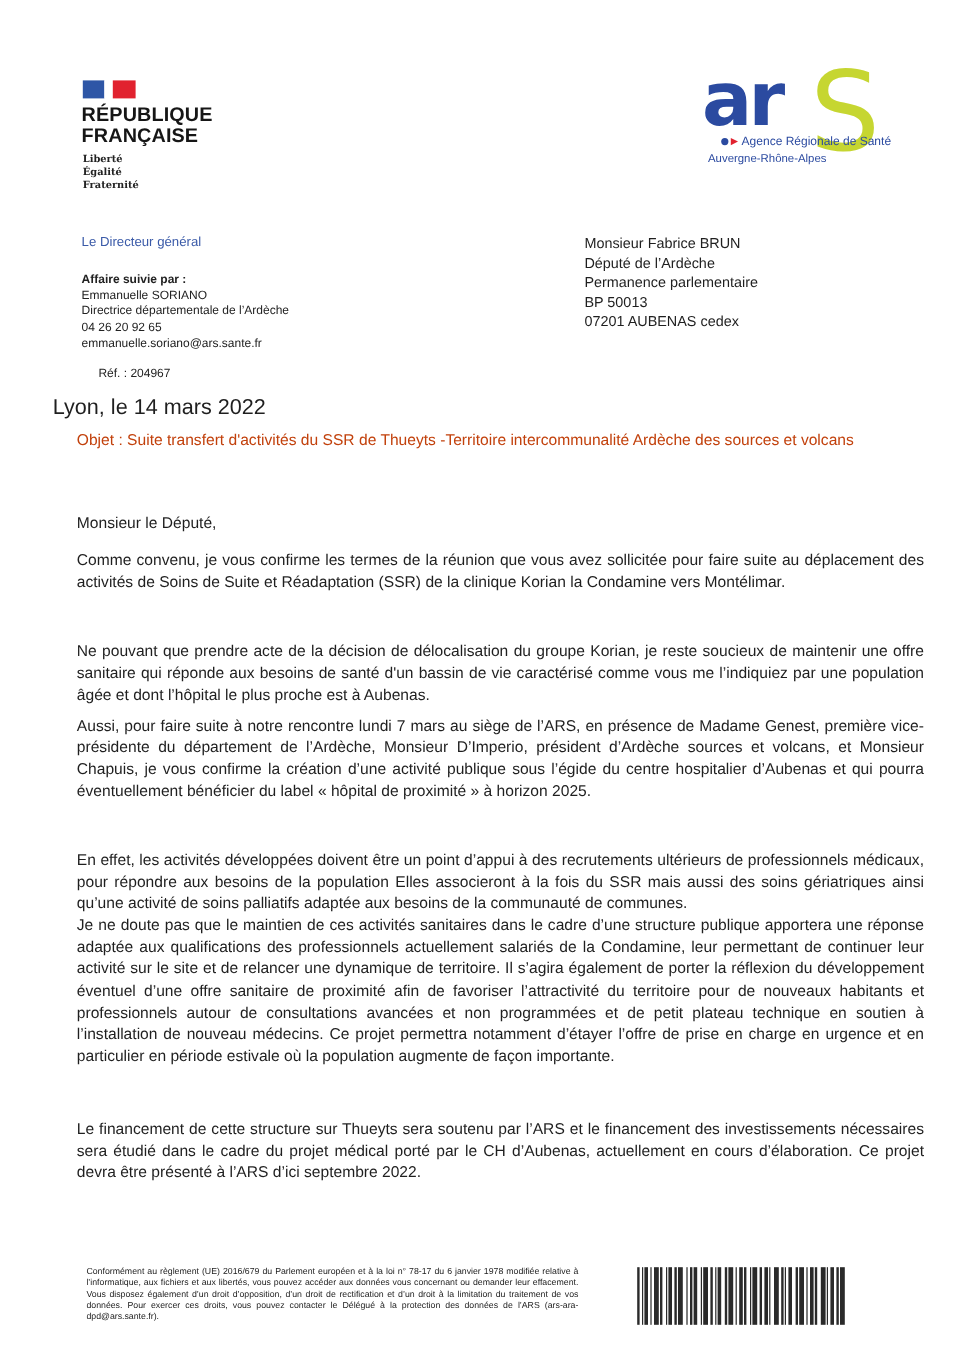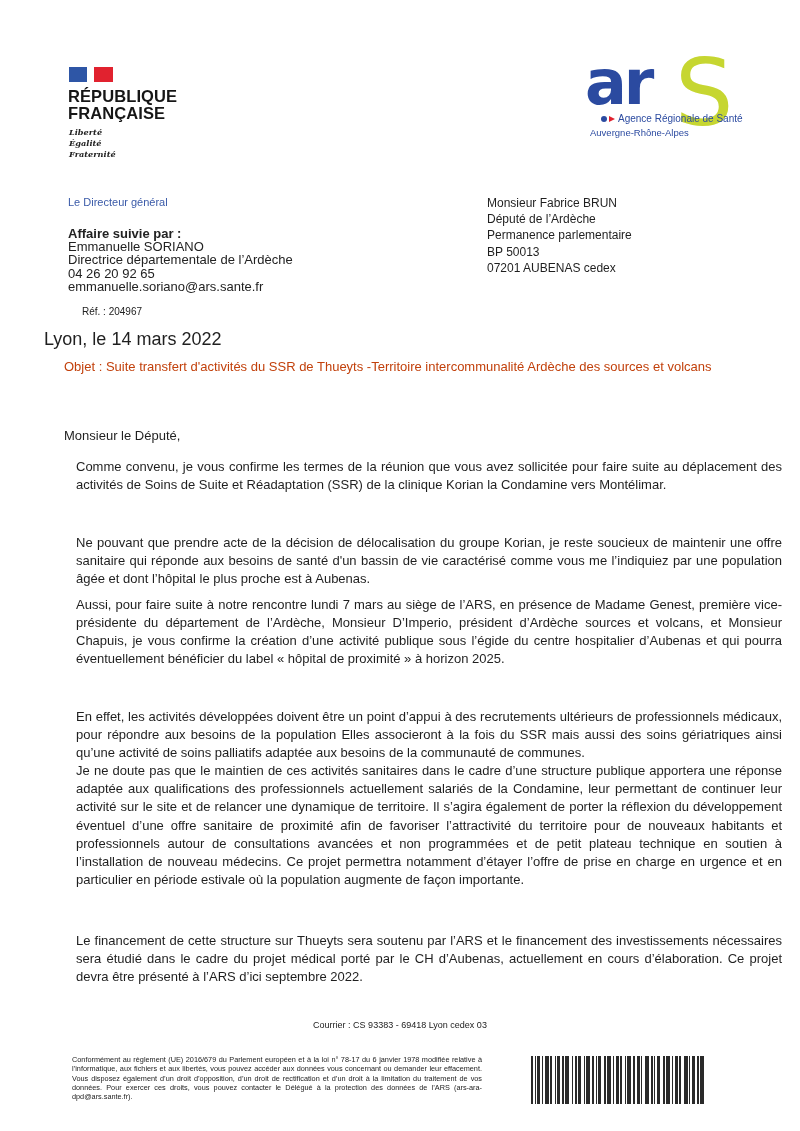--- a/index.html
+++ b/index.html
@@ -6,43 +6,43 @@
   body { width: 800px; height: 1131px; position: relative; overflow: hidden;
          font-family: "Liberation Sans", "DejaVu Sans", sans-serif; color: #1d1d1d; }
   .abs { position: absolute; }
 
   
   .flag { left: 69px; top: 67px; width: 44px; height: 15px; }
   .flag .blue { position: absolute; left: 0; top: 0; width: 18px; height: 15px; background: #2e56a6; }
   .flag .white { position: absolute; left: 18px; top: 0; width: 7px; height: 15px; background: #fff; }
   .flag .red { position: absolute; left: 25px; top: 0; width: 19px; height: 15px; background: #e1222f; }
   .rf-title { left: 68px; top: 88px; font-weight: bold; font-size: 16.5px; line-height: 17px; letter-spacing: 0.1px; color: #161616; }
-  .rf-motto { left: 69px; top: 127px; font-family: "DejaVu Serif", serif; font-style: italic; font-weight: bold; font-size: 8.2px; line-height: 11px; color: #222; }
+  .rf-motto { left: 69px; top: 127px; font-family: "DejaVu Serif", serif; font-weight: bold; font-size: 8.2px; line-height: 11px; color: #222; }
 
   
   .ars { left: 585px; top: 58px; width: 170px; height: 100px; }
   .ars .ar { position: absolute; left: 0; top: -12px; font-family: "DejaVu Sans", sans-serif; font-weight: bold; font-size: 62px; color: #2b4aa0; letter-spacing: -3px; }
   .ars .s { position: absolute; left: 90px; top: -18px; font-family: "DejaVu Sans", sans-serif; font-size: 92px; color: #c6d631; }
   .ars .agency { position: absolute; left: 16px; top: 55px; font-size: 10px; color: #2b4aa0; white-space: nowrap; font-family: "Liberation Sans Narrow", "Liberation Sans", sans-serif; }
   .ars .agency .dot { display: inline-block; width: 6px; height: 6px; border-radius: 50%; background: #2b4aa0; margin-right: 2px; }
   .ars .agency .tri { display: inline-block; width: 0; height: 0; border-top: 3.5px solid transparent; border-bottom: 3.5px solid transparent; border-left: 6px solid #e1222f; margin-right: 3px; }
   .ars .region { position: absolute; left: 5px; top: 69px; font-size: 9.5px; color: #2b4aa0; white-space: nowrap; }
 
   .director { left: 68px; top: 196px; font-size: 11px; color: #3a5aa8; }
-  .sender { left: 68px; top: 227px; font-size: 13px; line-height: 13.2px; color: #222; }
+  .sender { left: 68px; top: 227px; font-size: 10px; line-height: 13.2px; color: #222; }
   .sender .b { font-weight: bold; }
   .ref { left: 68px; top: 306px; font-size: 10px; color: #222; margin-left: 14px; }
 
   .recipient { left: 487px; top: 195px; font-size: 12px; line-height: 16.2px; color: #1f1f1f; }
   .date { left: 0; width: 768px; text-align: left; top: 329px; font-size: 18px; color: #1f1f1f; margin-left: 44px; }
 
   .object { left: 64px; top: 358px; width: 710px; font-size: 13px; line-height: 17px; color: #c2410c; }
   .salutation { left: 64px; top: 428px; font-size: 13px; color: #1f1f1f; }
 
-  .para { left: 64px; width: 706px; font-size: 13px; line-height: 18.1px; text-align: justify; color: #1f1f1f; margin-left: 12px; }
+  .para { left: 64px; width: 706px; font-size: 13px; line-height: 18.1px; text-align: justify; color: #1f1f1f; }
   .p1 { top: 458px; }
   .p2 { top: 534px; }
   .p3 { top: 596px; }
   .p4 { top: 708px; }
   .p5 { top: 932px; }
 
   .footer-addr { left: 0; width: 800px; text-align: center; top: 1019px; font-size: 9px; line-height: 12px; color: #222; }
   .footer-addr a { color: #4a78c8; text-decoration: underline; }
   .legal { left: 72px; top: 1055px; width: 410px; font-size: 7.3px; line-height: 9.3px; color: #222; text-align: justify; }
 
@@ -102,21 +102,20 @@
 <div class="abs para p1">Comme convenu, je vous confirme les termes de la réunion que vous avez sollicitée pour faire suite au déplacement des activités de Soins de Suite et Réadaptation (SSR) de la clinique Korian la Condamine vers Montélimar.</div>
 <div class="abs para p2">Ne pouvant que prendre acte de la décision de délocalisation du groupe Korian, je reste soucieux de maintenir une offre sanitaire qui réponde aux besoins de santé d'un bassin de vie caractérisé comme vous me l’indiquiez par une population âgée et dont l’hôpital le plus proche est à Aubenas.</div>
 <div class="abs para p3">Aussi, pour faire suite à notre rencontre lundi 7 mars au siège de l’ARS, en présence de Madame Genest, première vice-présidente du département de l’Ardèche, Monsieur D’Imperio, président d’Ardèche sources et volcans, et Monsieur Chapuis, je vous confirme la création d’une activité publique sous l’égide du centre hospitalier d’Aubenas et qui pourra éventuellement bénéficier du label « hôpital de proximité » à horizon 2025.</div>
 <div class="abs para p4">
   <div>En effet, les activités développées doivent être un point d’appui à des recrutements ultérieurs de professionnels médicaux, pour répondre aux besoins de la population Elles associeront à la fois du SSR mais aussi des soins gériatriques ainsi qu’une activité de soins palliatifs adaptée aux besoins de la communauté de communes.</div>
   <div>Je ne doute pas que le maintien de ces activités sanitaires dans le cadre d’une structure publique apportera une réponse adaptée aux qualifications des professionnels actuellement salariés de la Condamine, leur permettant de continuer leur activité sur le site et de relancer une dynamique de territoire. Il s’agira également de porter la réflexion du développement éventuel d’une offre sanitaire de proximité afin de favoriser l’attractivité du territoire pour de nouveaux habitants et professionnels autour de consultations avancées et non programmées et de petit plateau technique en soutien à l’installation de nouveau médecins. Ce projet permettra notamment d’étayer l’offre de prise en charge en urgence et en particulier en période estivale où la population augmente de façon importante.</div>
 </div>
 <div class="abs para p5">Le financement de cette structure sur Thueyts sera soutenu par l’ARS et le financement des investissements nécessaires sera étudié dans le cadre du projet médical porté par le CH d’Aubenas, actuellement en cours d’élaboration. Ce projet devra être présenté à l’ARS d’ici septembre 2022.</div>
 
 <div class="abs footer-addr">
-  <div>Courrier : CS 93383 - 69418 Lyon cedex 03</div>
 </div>
 
 <div class="abs legal">Conformément au règlement (UE) 2016/679 du Parlement européen et à la loi n° 78-17 du 6 janvier 1978 modifiée relative à l’informatique, aux fichiers et aux libertés, vous pouvez accéder aux données vous concernant ou demander leur effacement. Vous disposez également d’un droit d’opposition, d’un droit de rectification et d’un droit à la limitation du traitement de vos données. Pour exercer ces droits, vous pouvez contacter le Délégué à la protection des données de l’ARS (ars-ara-dpd@ars.sante.fr).</div>
 
 <div class="abs barcode">
   <span style="width:2px;margin-right:2px"></span>
     <span style="width:1px;margin-right:1px"></span>
     <span style="width:3px;margin-right:2px"></span>
     <span style="width:1px;margin-right:2px"></span>
     <span style="width:4px;margin-right:1px"></span>

